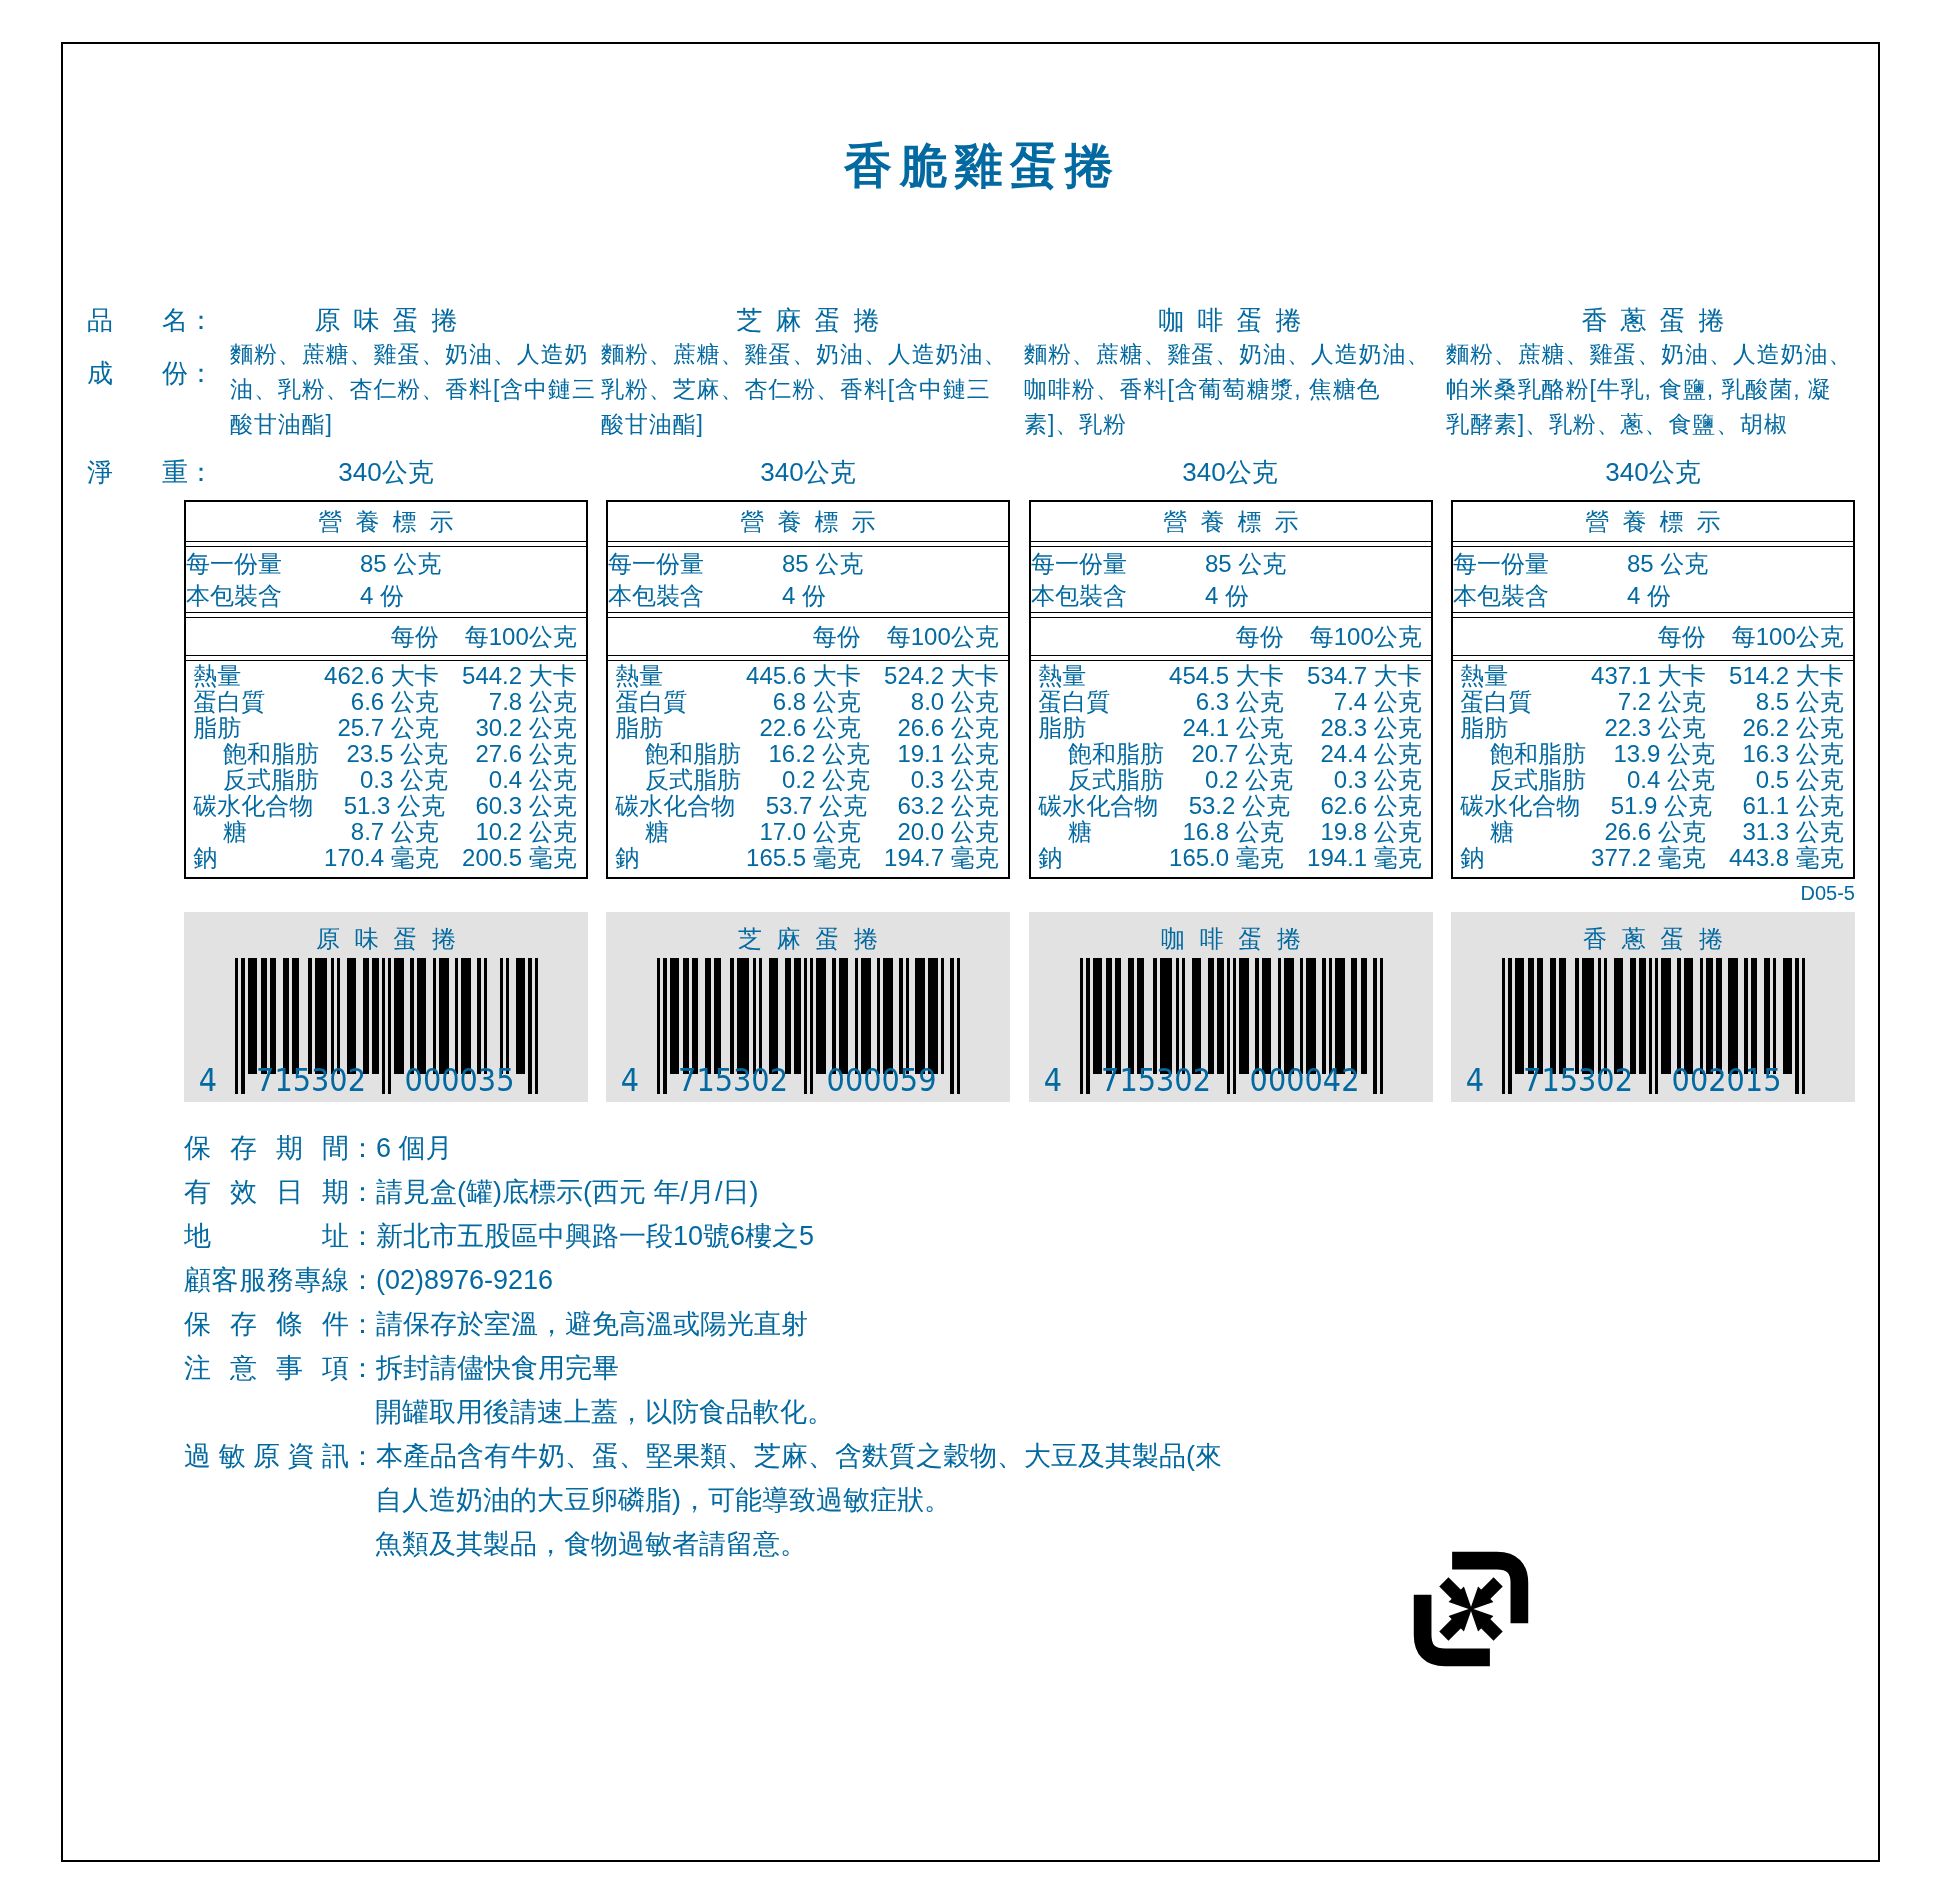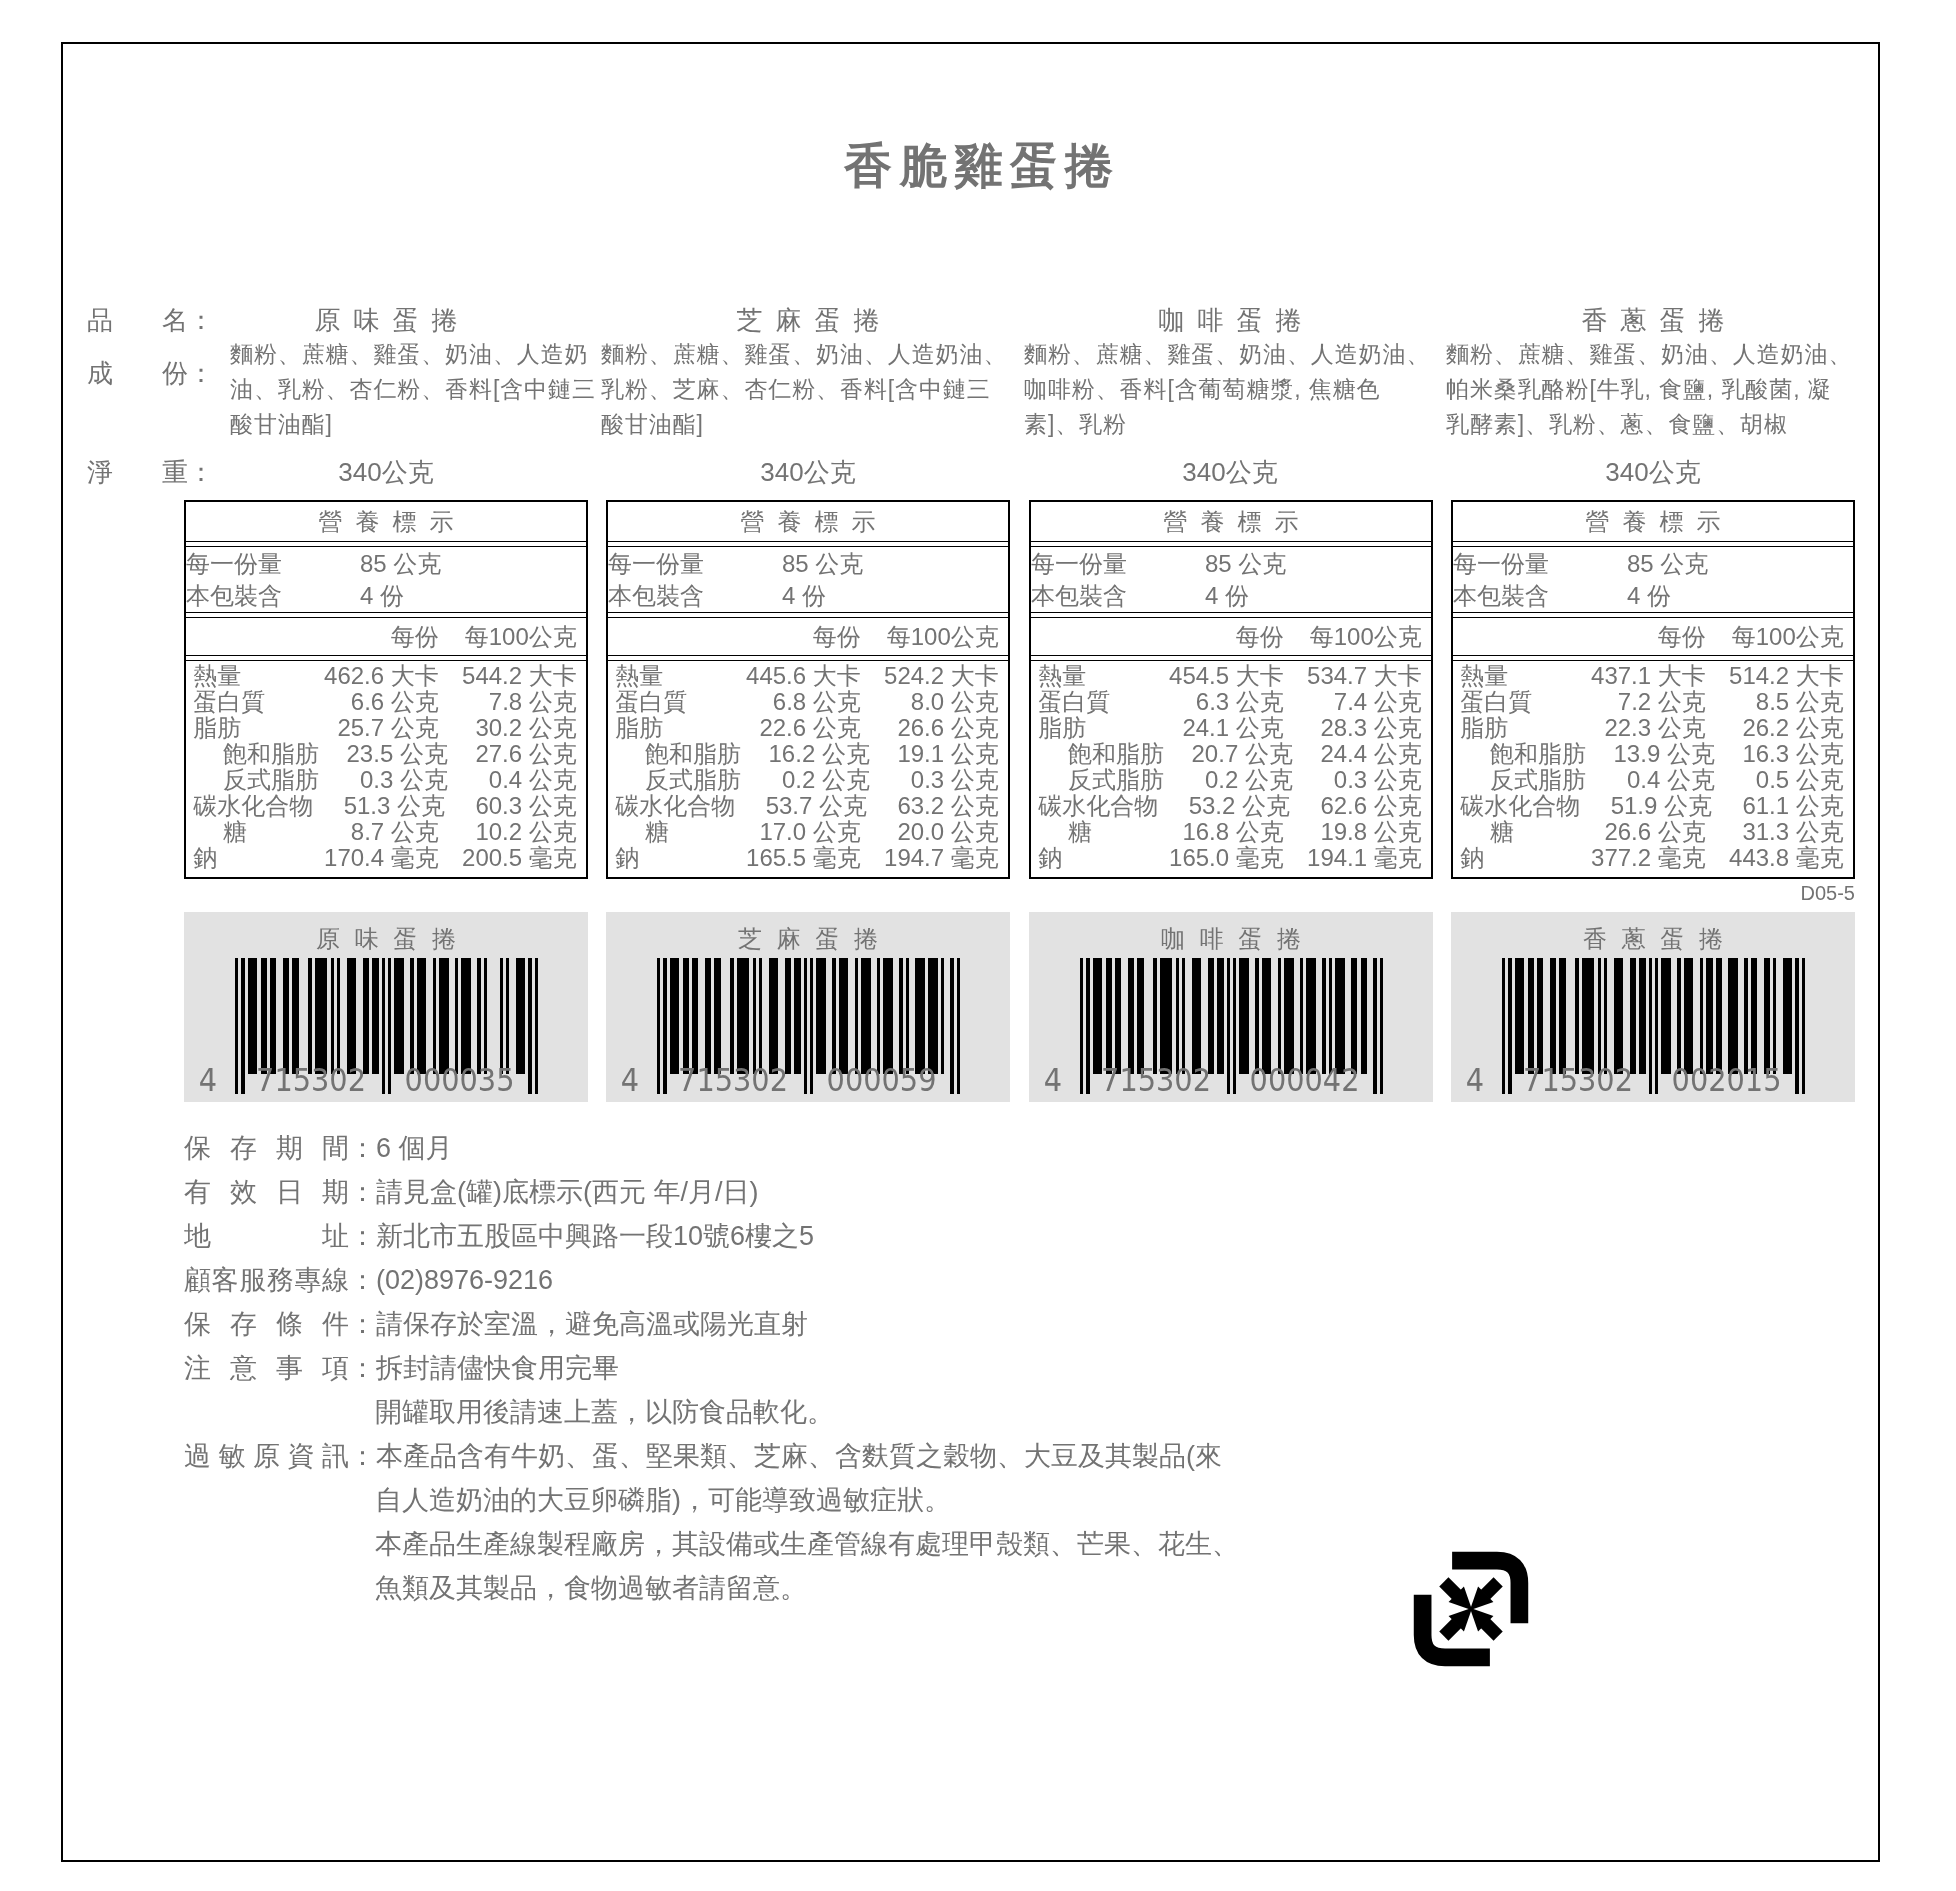--- a/index.html
+++ b/index.html
@@ -1,16 +1,16 @@
 <!DOCTYPE html>
 <html style="font-size:14.7px"><head>
 <meta charset="utf-8">
 <style>
   html,body{margin:0;padding:0;background:#fff;}
-  #page{position:relative;width:1957px;height:1892px;background:#fff;color:#737373;
+  #page{position:relative;width:1957px;height:1892px;background:#fff;color:#0369a1;
         font-family:"Liberation Sans",sans-serif;overflow:hidden;}
   #frame{position:absolute;left:61px;top:42px;width:1815px;height:1816px;
          border:2.8px solid #000;}
   #title{position:absolute;left:0;top:134px;width:1957px;text-align:center;
          font-size:48px;font-weight:bold;letter-spacing:7.3px;text-indent:7.3px;}
   .fieldrow{position:absolute;left:87px;font-size:26px;white-space:nowrap;}
   .flabel{display:inline-block;width:101px;text-align:justify;text-align-last:justify;
           vertical-align:top;}
   .colon{display:inline-block;vertical-align:top;}
   .pname{position:absolute;width:312px;text-align:center;font-size:26px;
@@ -472,21 +472,20 @@
   <div id="info">
       <div class="info-line"><span class="ilabel">保存期間</span><span class="colon">：</span><span>6 個月</span></div>
       <div class="info-line"><span class="ilabel">有效日期</span><span class="colon">：</span><span>請見盒(罐)底標示(西元 年/月/日)</span></div>
       <div class="info-line"><span class="ilabel">地址</span><span class="colon">：</span><span>新北市五股區中興路一段10號6樓之5</span></div>
       <div class="info-line"><span class="ilabel">顧客服務專線</span><span class="colon">：</span><span>(02)8976-9216</span></div>
       <div class="info-line"><span class="ilabel">保存條件</span><span class="colon">：</span><span>請保存於室溫，避免高溫或陽光直射</span></div>
       <div class="info-line"><span class="ilabel">注意事項</span><span class="colon">：</span><span>拆封請儘快食用完畢</span></div>
       <div class="info-line icont">開罐取用後請速上蓋，以防食品軟化。</div>
       <div class="info-line"><span class="ilabel">過敏原資訊</span><span class="colon">：</span><span>本產品含有牛奶、蛋、堅果類、芝麻、含麩質之穀物、大豆及其製品(來</span></div>
       <div class="info-line icont">自人造奶油的大豆卵磷脂)，可能導致過敏症狀。</div>
-      <div class="info-line icont">本產品生產線製程廠房，其設備或生產管線有處理甲殼類、芒果、花生、</div>
       <div class="info-line icont">魚類及其製品，食物過敏者請留意。</div>
     </div>
 
   <svg id="recycle" viewBox="0 0 100 100" xmlns="http://www.w3.org/2000/svg">
     <g fill="none" stroke="#000" stroke-width="15">
       <path d="M34 9 H72 Q91 9 91 28 V62"></path>
       <path d="M66 91 H28 Q9 91 9 72 V38"></path>
     </g>
     <g fill="none" stroke="#000" stroke-width="11">
       <line x1="27" y1="27" x2="38" y2="38"></line>

